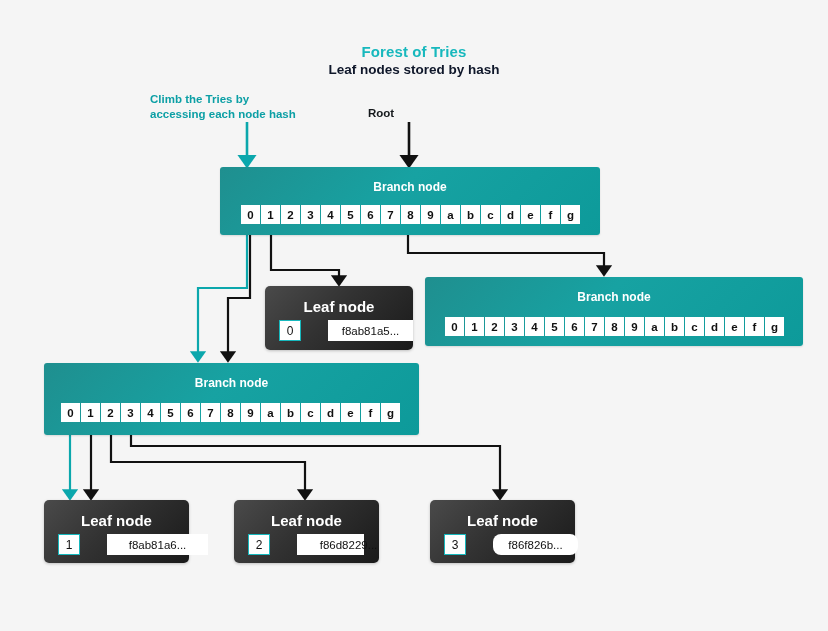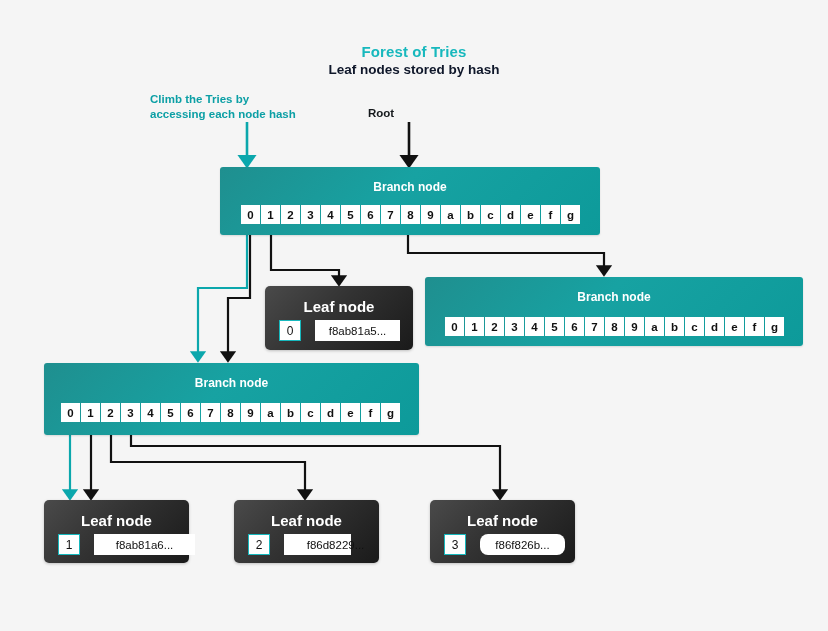--- a/index.html
+++ b/index.html
@@ -61,21 +61,21 @@
   }
   .leaf .ln-row{position:absolute;display:flex;align-items:center;left:14px;top:34px;}
   .leaf .ln-idx{
     width:22px;height:21px;background:#ffffff;border:1.5px solid #17b8bd;
     box-sizing:border-box;color:#111;font-size:12px;font-weight:normal;
     display:flex;align-items:center;justify-content:center;
   }
   .leaf .ln-hash{
     height:21px;background:#ffffff;color:#111;font-size:11.5px;
     display:flex;align-items:center;justify-content:center;
-    box-sizing:border-box;margin-left:14px;padding:0 6px;
+    box-sizing:border-box;margin-left:27px;padding:0 6px;
   }
 
   svg.wires{position:absolute;left:0;top:0;width:828px;height:631px;pointer-events:none;}
 </style>
 </head>
 <body>
 
 <div id="stage">
 
   <div class="title" style="top:43px;">Forest of Tries</div>

